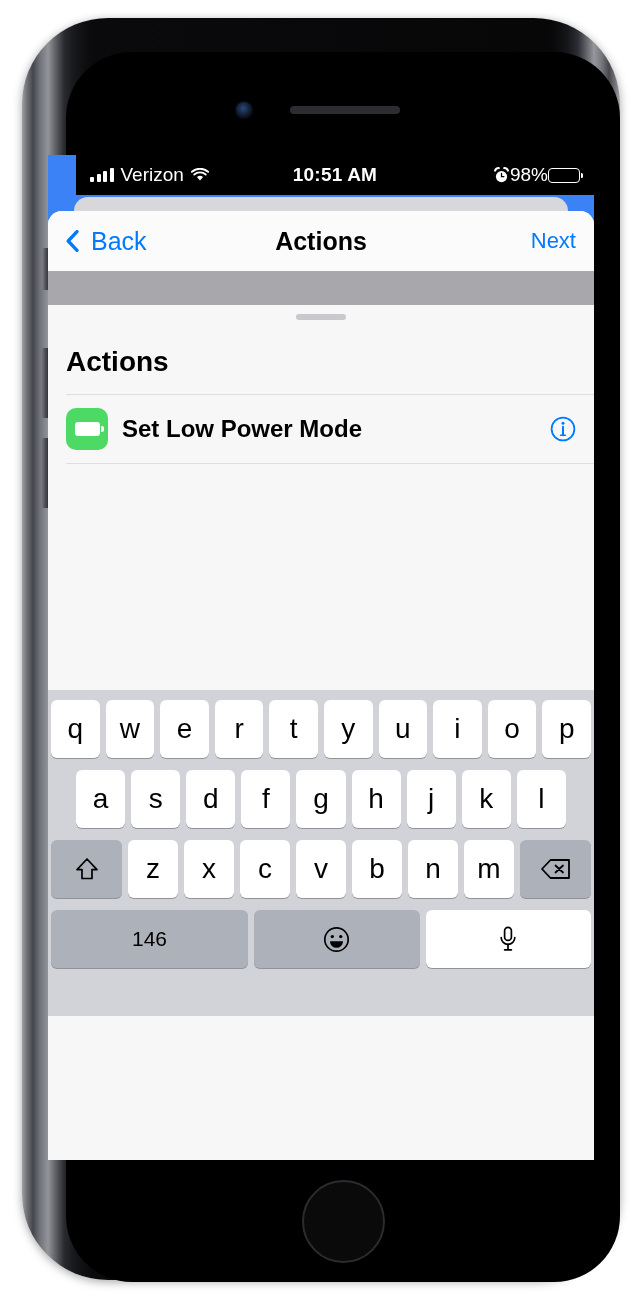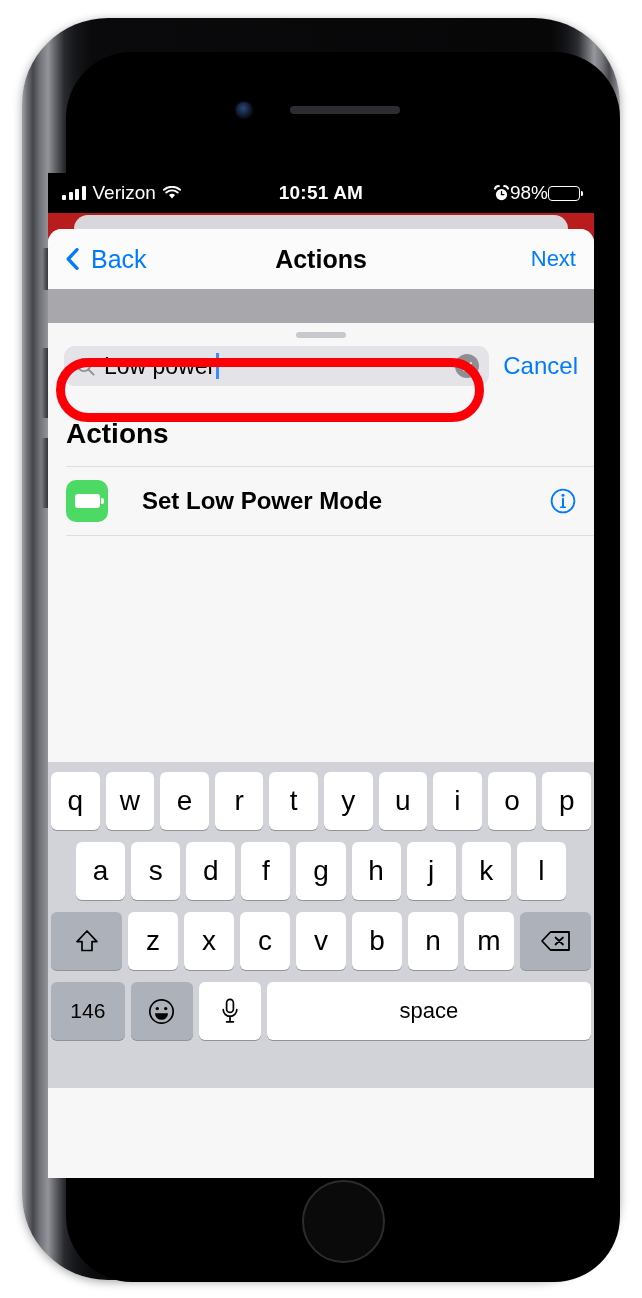--- a/index.html
+++ b/index.html
@@ -93,25 +93,26 @@
     width: 83px; height: 83px;
     border-radius: 50%;
     border: 2px solid #2b2c2f;
     background: #0a0a0b;
   }
 
   
   .screen {
     position: absolute;
     left: 48px;
-    top: 173px;
+    top: 155px;
     width: 546px;
     height: 1005px;
-    background: #b91c1c;
+    background: #3b82f6;
     overflow: hidden;
+    padding-left: 28px;
   }
 
   
   .statusbar {
     position: relative;
     height: 40px;
     background: #000000;
     color: #ffffff;
     display: flex;
     align-items: center;
@@ -255,21 +256,21 @@
   
   .results { background: #f7f7f7; }
   .section-hdr {
     font-size: 28px; font-weight: 700; color: #000;
     padding: 18px 18px 16px 18px;
   }
   .divider { height: 1px; background: #dedee2; margin-left: 18px; }
   .row {
     display: flex; align-items: center;
     padding: 13px 18px;
-    gap: 34px;
+    gap: 14px;
   }
   .app-icon {
     width: 42px; height: 42px; border-radius: 10px;
     background: #4cd964;
     display: flex; align-items: center; justify-content: center;
     flex: none;
   }
   .batt-glyph {
     width: 25px; height: 14px;
     border-radius: 3px; background: #fff;
@@ -379,41 +380,20 @@
         </div>
         <div class="nav-title">Actions</div>
         <div class="nav-next">Next</div>
       </div>
 
       <div class="gray-band"></div>
 
       <div class="search-panel">
         <div class="grabber"></div>
 
-        <div class="search-row">
-          <div class="red-ring"></div>
-
-          <div class="search-field">
-            <svg class="mag-ic" viewBox="0 0 19 19">
-              <circle cx="8" cy="8" r="6.1" stroke="#8e8e93" stroke-width="1.9" fill="none"></circle>
-              <path d="M12.6 12.6 L17.6 17.6" stroke="#8e8e93" stroke-width="1.9" stroke-linecap="round"></path>
-            </svg>
-            <span class="search-text">
-              <span>Low power</span>
-                <span class="caret"></span>
-            </span>
-            <span class="clear-btn">
-              <svg width="13" height="13" viewBox="0 0 13 13">
-                <path d="M3 3 L10 10 M10 3 L3 10" stroke="#e9e9ec" stroke-width="2" stroke-linecap="round"></path>
-              </svg>
-            </span>
-          </div>
-
-          <div class="cancel-btn">Cancel</div>
-        </div>
       </div>
 
       <div class="results">
         <div class="section-hdr">Actions</div>
         <div class="divider"></div>
 
         <div class="row">
           <span class="app-icon">
             <span class="batt-glyph"></span>
           </span>
@@ -488,19 +468,18 @@
               <path d="M7 15.3 H20 A6.5 6.5 0 0 1 7 15.3 Z" fill="#000"></path>
             </svg>
           </div>
           <div class="key mic">
             <svg class="mic-ic" viewBox="0 0 18 26">
               <rect x="5.6" y="1.3" width="6.8" height="13" rx="3.4" stroke="#000" stroke-width="1.7" fill="none"></rect>
               <path d="M2.2 11.5 a6.8 6.8 0 0 0 13.6 0" stroke="#000" stroke-width="1.7" fill="none" stroke-linecap="round"></path>
               <path d="M9 18.3 V23.6 M5.6 23.8 H12.4" stroke="#000" stroke-width="1.7" stroke-linecap="round"></path>
             </svg>
           </div>
-          <div class="key space">space</div>
         </div>
 
       </div>
     </div>
   </div>
 </div>
 
 </body></html>

